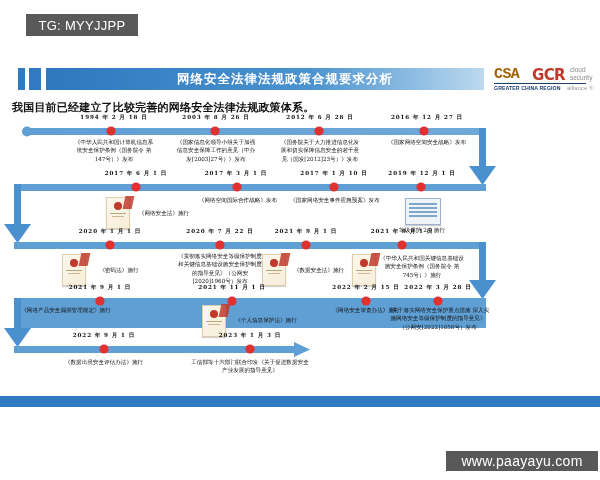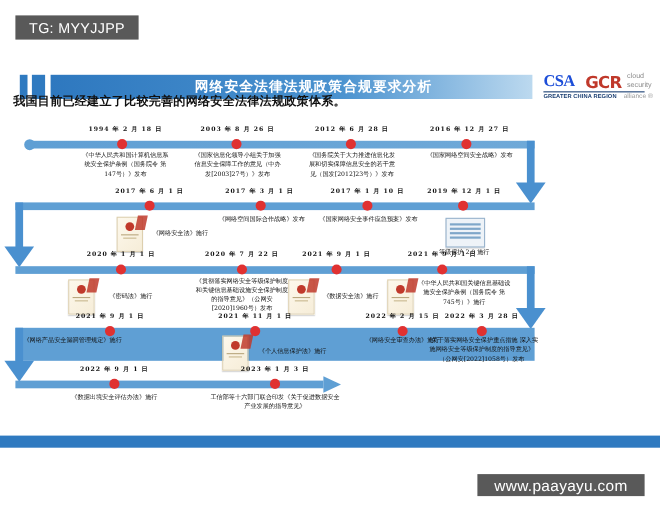--- a/index.html
+++ b/index.html
@@ -1,48 +1,48 @@
 <!DOCTYPE html>
 <html><head>
 <meta charset="utf-8">
 <style>
   html,body{margin:0;padding:0;}
   body{width:600px;height:480px;background:#ffffff;font-family:"Liberation Sans","DejaVu Sans",sans-serif;overflow:hidden;position:relative;}
 
   
   .wm{position:absolute;background:#595959;color:#fff;font-size:13px;letter-spacing:.3px;
-      display:flex;align-items:center;justify-content:center;}
+      display:flex;align-items:center;justify-content:center;margin-left:12px;}
   #wm-top{left:14px;top:14px;width:112px;height:22px;}
-  #wm-bottom{left:434px;top:431px;width:152px;height:20px;font-size:14px;}
+  #wm-bottom{left:434px;top:451px;width:152px;height:20px;font-size:14px;}
 
   
   #slide{position:absolute;left:0;top:52px;width:516px;height:375px;background:#fff;}
 
   
   #titlebar{position:absolute;left:18px;top:16px;width:466px;height:22px;}
   .tb-seg{position:absolute;top:0;height:22px;background:#2f7ac0;}
   #tb-s1{left:0;width:7px;}
   #tb-s2{left:11px;width:12px;}
   #tb-s3{left:28px;width:438px;background:linear-gradient(to right,#2e78bf 0%,#4a92cf 60%,#bcd9ef 100%);}
   #titletext{position:absolute;left:120px;top:17px;width:330px;height:20px;line-height:20px;
     color:#ffffff;font-size:12.5px;font-weight:bold;text-align:center;letter-spacing:1px;
     font-family:"DejaVu Serif","Liberation Serif",serif;}
 
   
   #logo{position:absolute;left:494px;top:14px;width:100px;height:30px;}
-  #logo .csa{position:absolute;left:0;top:0;font-size:15px;font-weight:bold;color:#1d4ed8;letter-spacing:-.6px;font-family:Liberation Serif, serif;}
+  #logo .csa{position:absolute;left:0;top:0;font-size:15px;font-weight:bold;color:#a16207;letter-spacing:-.6px;font-family:Liberation Mono, monospace;}
   #logo .gcr{position:absolute;left:38px;top:0;font-size:15px;font-weight:bold;color:#c0392b;letter-spacing:-.6px;font-family:"DejaVu Sans",sans-serif;}
   #logo .cloud{position:absolute;left:76px;top:0px;font-size:6.5px;color:#8a8a8a;}
   #logo .sec{position:absolute;left:76px;top:8px;font-size:6.5px;color:#8a8a8a;}
   #logo .gcrline{position:absolute;left:0;top:19px;font-size:5.2px;color:#1b3f73;font-weight:bold;letter-spacing:.1px;}
   #logo .alli{position:absolute;left:73px;top:19px;font-size:6px;color:#9a9a9a;}
   #logo .rule{position:absolute;left:0;top:17px;width:92px;height:1px;background:#1b3f73;}
 
   
-  #subtitle{position:absolute;left:12px;top:32px;width:400px;font-size:11px;font-weight:bold;color:#111;
+  #subtitle{position:absolute;left:12px;top:48px;width:400px;font-size:11px;font-weight:bold;color:#111;
      font-family:"DejaVu Serif","Liberation Serif",serif;letter-spacing:.2px;}
 
   
   #botbar{position:absolute;left:0;top:344px;width:600px;height:11px;background:#2f7ac0;}
 
   
   #tl-svg{position:absolute;left:0;top:0;width:600px;height:375px;}
 
   
   .ev{position:absolute;}

